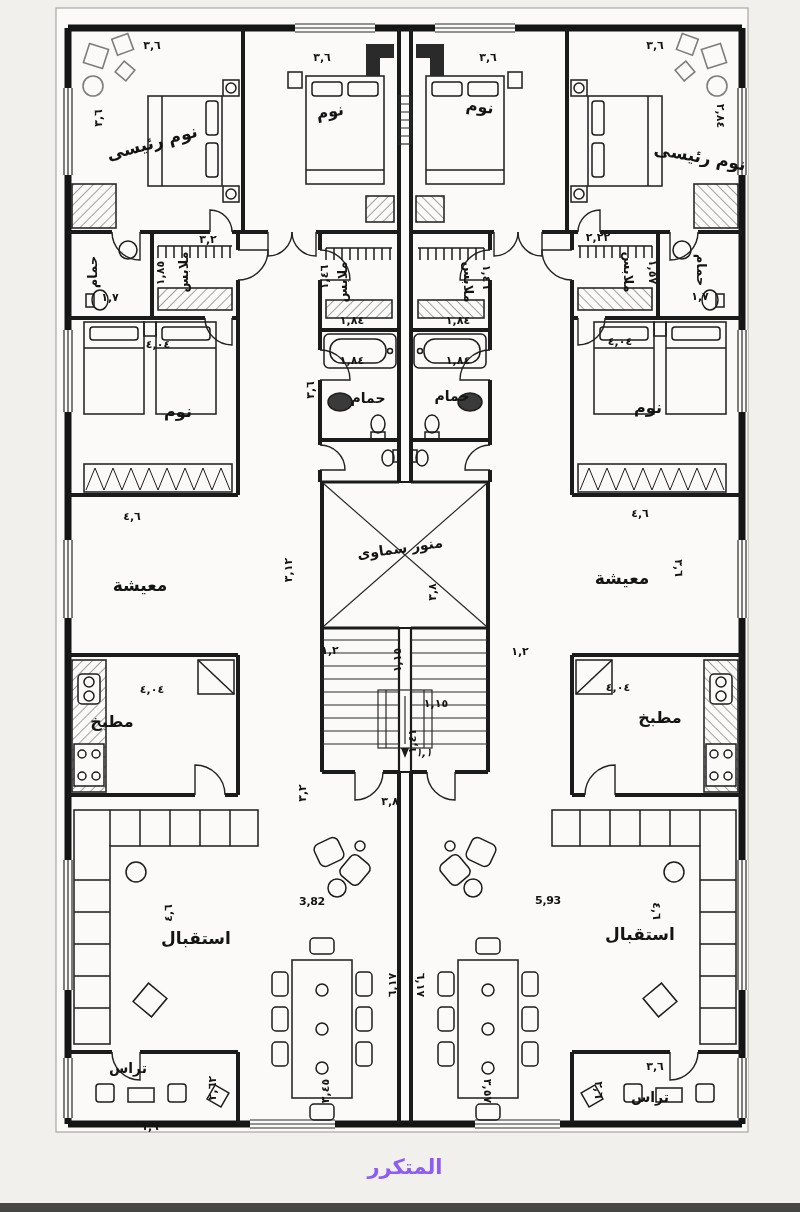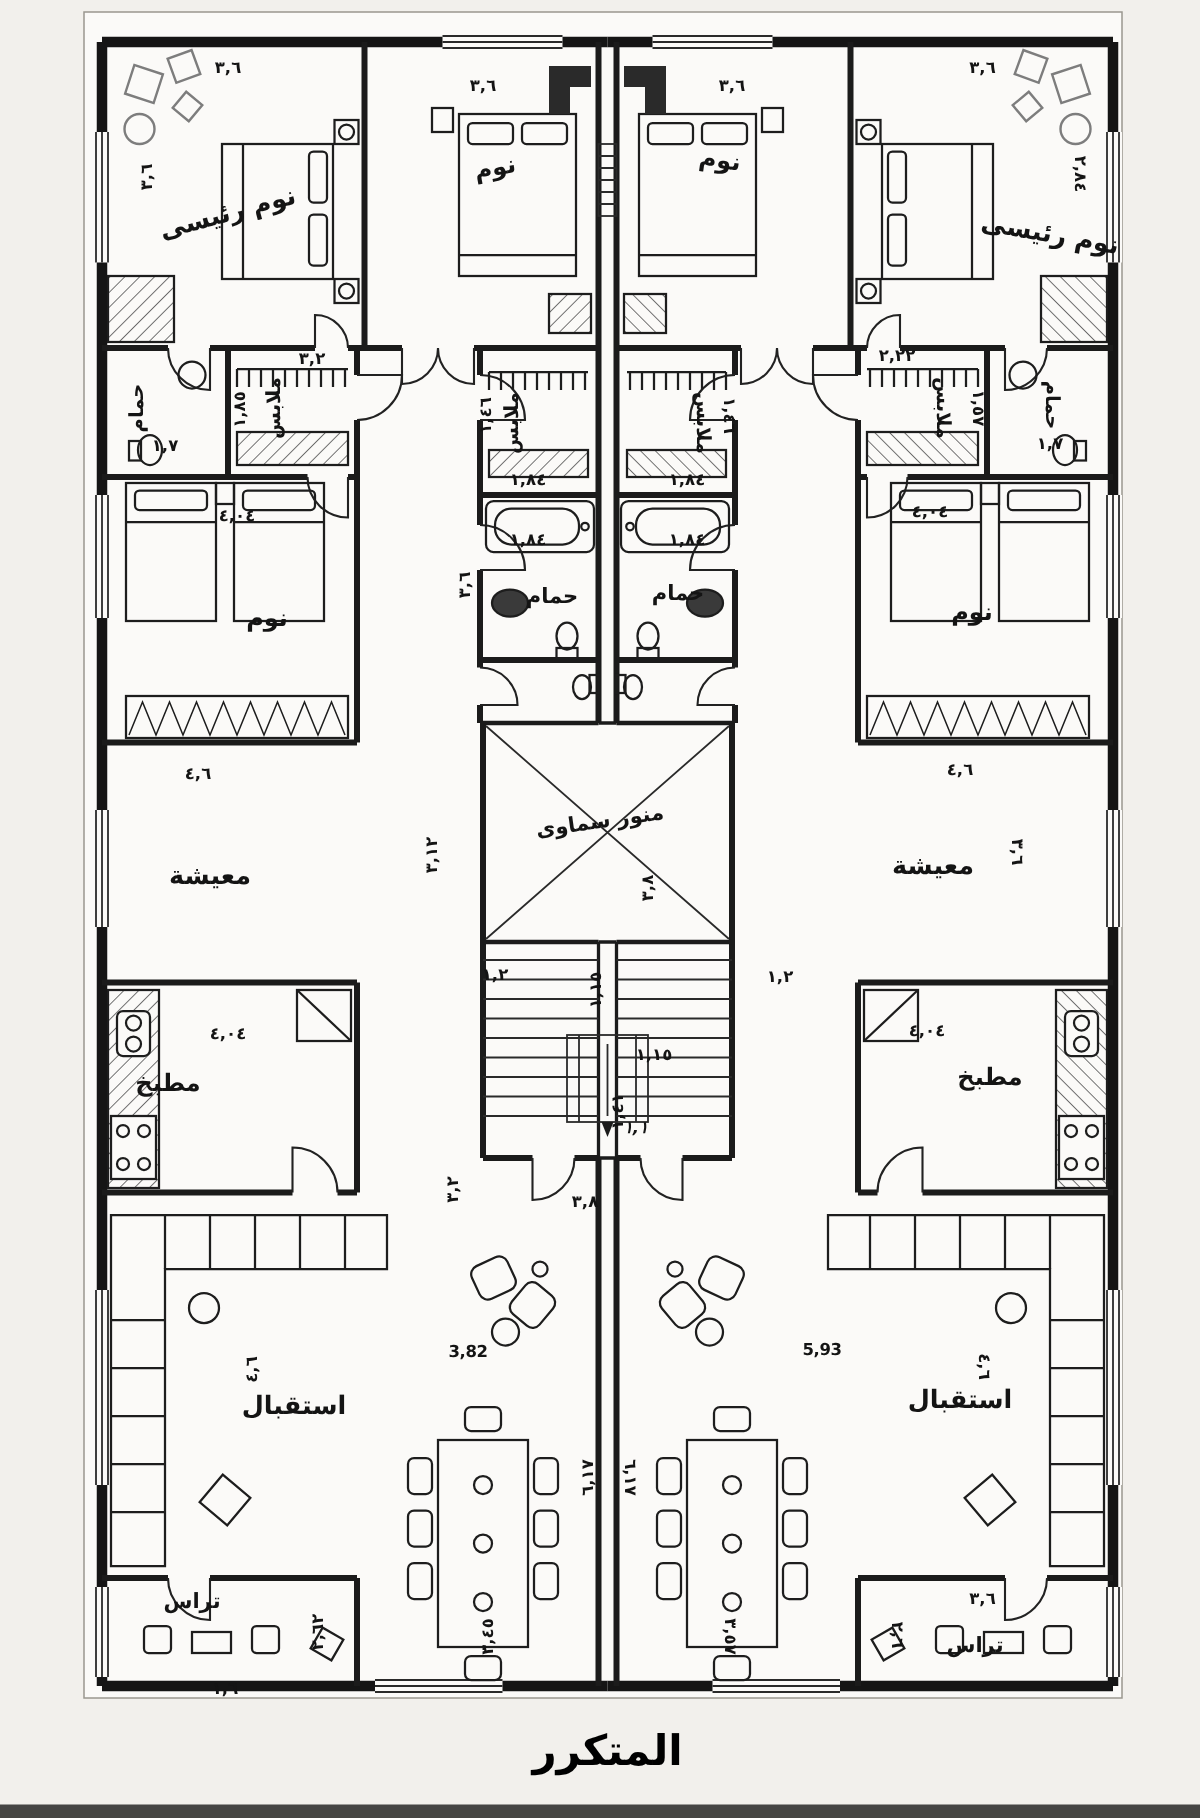--- a/index.html
+++ b/index.html
@@ -15,21 +15,21 @@
   .door{stroke:#222;stroke-width:1.4;fill:none;}
   .f{stroke:#1d1d1d;stroke-width:1.5;fill:none;}
   .decor{stroke:#7d7d7d;stroke-width:1.6;fill:none;}
   .winrect{fill:#fbfaf8;stroke:none;}
   
   .lbl{position:absolute;transform:translate(-50%,-50%) rotate(var(--r,0deg));
        color:#141414;white-space:nowrap;direction:rtl;line-height:1;}
   .room{font-weight:700;font-size:16px;}
   .dim{font-weight:600;font-size:11px;letter-spacing:-0.3px;}
   .caption{position:absolute;left:405px;top:1167px;transform:translate(-50%,-50%);
-           font-size:28px;font-weight:700;color:#000000;direction:rtl;}
+           font-size:21px;font-weight:700;color:#8b5cf6;direction:rtl;}
   .edge{position:absolute;left:0;bottom:0;width:100%;height:9px;background:#454543;}
 </style>
 </head>
 <body>
 
 <div class="stage">
 
   <svg width="800" height="1212" viewBox="0 0 800 1212">
     <defs>
       <pattern id="h" width="7" height="7" patternUnits="userSpaceOnUse" patternTransform="rotate(45)">

